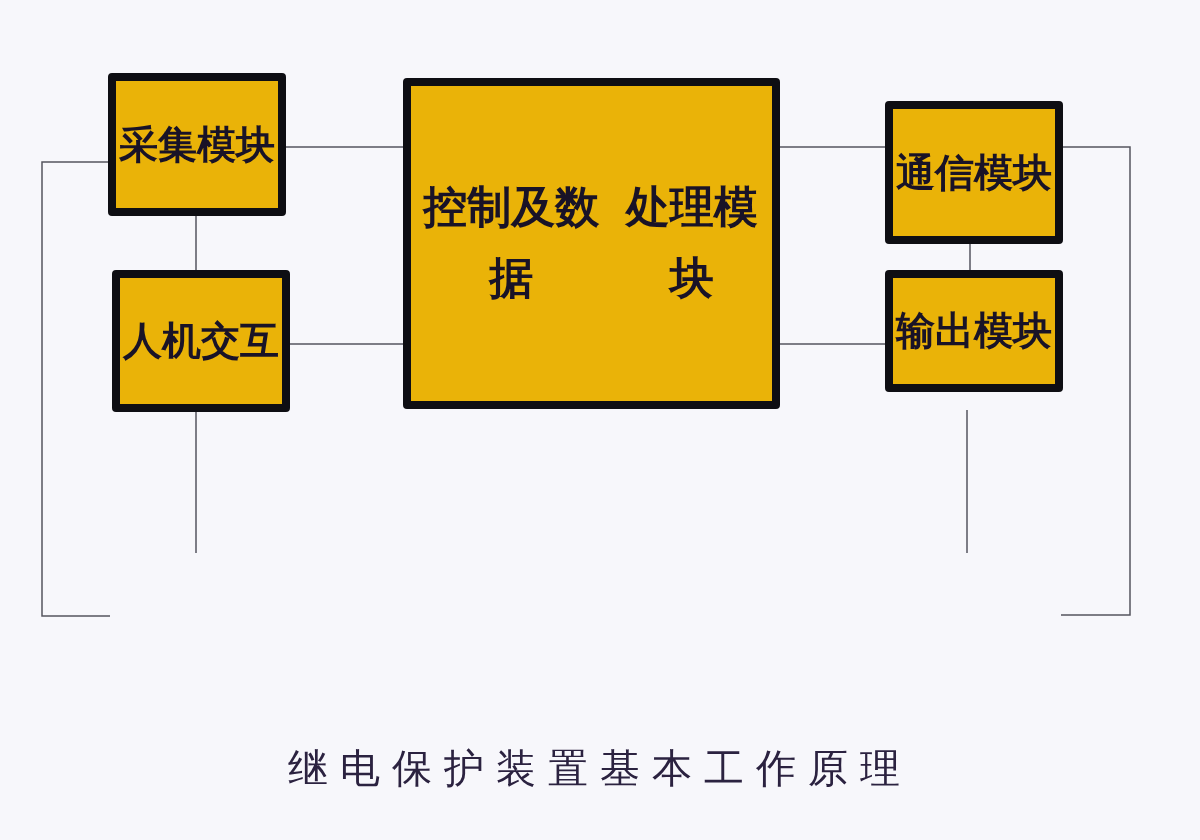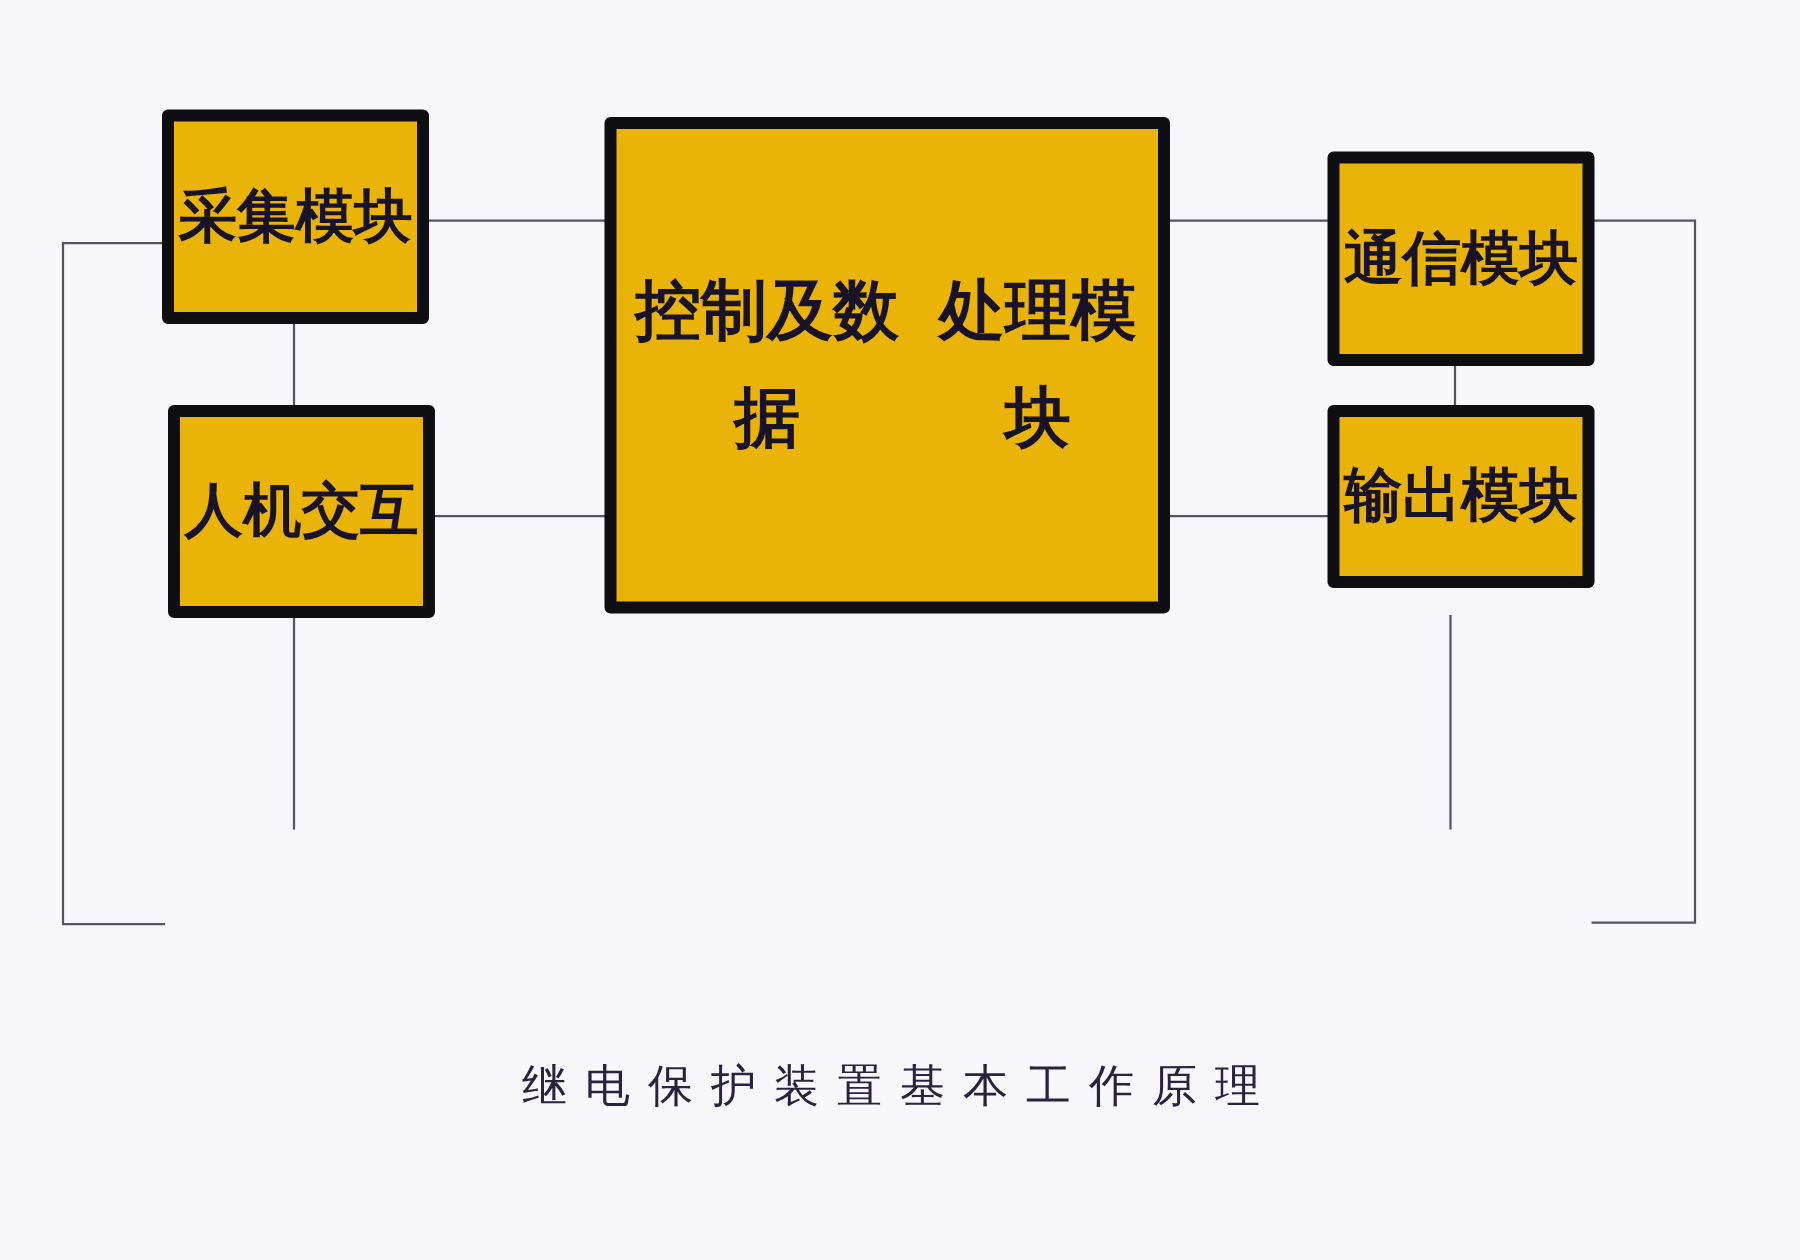--- a/index.html
+++ b/index.html
@@ -36,23 +36,23 @@
   .box-small{font-size:39px;}
   .box-acquisition{left:108px;top:73px;width:178px;height:143px;}
   .box-hmi{left:112px;top:270px;width:178px;height:142px;}
   .box-control{left:403px;top:78px;width:377px;height:331px;font-size:44px;}
   .box-control .ln{line-height:1.6;}
   .box-comm{left:885px;top:73px;width:178px;height:143px;margin-top:28px;}
   .box-output{left:885px;top:270px;width:178px;height:122px;}
   .box-power{left:108px;top:552px;width:955px;height:126px;font-size:40px;letter-spacing:2px;}
   .caption{
     position:absolute;
-    left:0;top:704px;width:1200px;
+    left:0;top:741px;width:1200px;
     text-align:center;
-    font-size:30px;
+    font-size:40px;
     font-weight:400;
     letter-spacing:12px;
     color:var(--caption);
   }
 </style>
 </head>
 <body>
 
 <div class="canvas">
 

